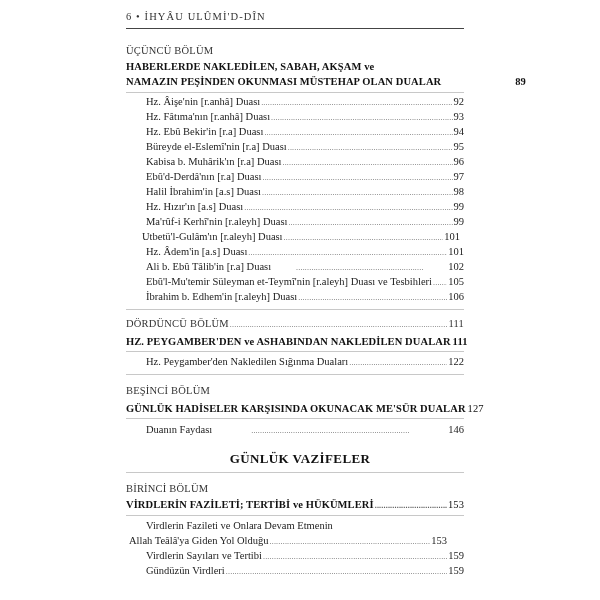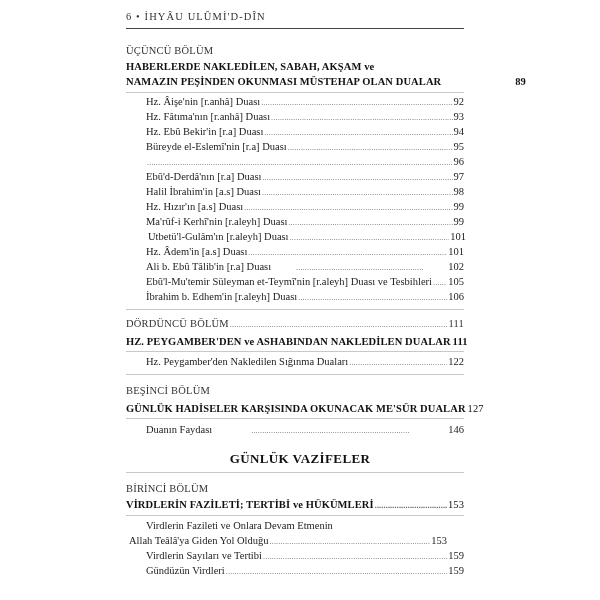--- a/index.html
+++ b/index.html
@@ -53,20 +53,21 @@
     <span class="t">Hz. Ebû Bekir'in [r.a] Duası</span>
       <span class="dots"></span>
       <span class="p">94</span>
   </div>
   <div class="line entry" style="left:146px; top:141px; width:318px;">
     <span class="t">Büreyde el-Eslemî'nin [r.a] Duası</span>
       <span class="dots"></span>
       <span class="p">95</span>
   </div>
   <div class="line entry" style="left:146px; top:156px; width:318px;">
+    <span class="t">Kabisa b. Muhârik'ın [r.a] Duası</span>
       <span class="dots"></span>
       <span class="p">96</span>
   </div>
   <div class="line entry" style="left:146px; top:171px; width:318px;">
     <span class="t">Ebû'd-Derdâ'nın [r.a] Duası</span>
       <span class="dots"></span>
       <span class="p">97</span>
   </div>
   <div class="line entry" style="left:146px; top:186px; width:318px;">
     <span class="t">Halil İbrahim'in [a.s] Duası</span>
@@ -76,21 +77,21 @@
   <div class="line entry" style="left:146px; top:201px; width:318px;">
     <span class="t">Hz. Hızır'ın [a.s] Duası</span>
       <span class="dots"></span>
       <span class="p">99</span>
   </div>
   <div class="line entry" style="left:146px; top:216px; width:318px;">
     <span class="t">Ma'rûf-i Kerhî'nin [r.aleyh] Duası</span>
       <span class="dots"></span>
       <span class="p">99</span>
   </div>
-  <div class="line entry" style="left:148px; top:231px; width:318px;align-items:flex-end;">
+  <div class="line entry" style="left:142px; top:231px; width:318px;align-items:flex-end;">
     <span class="t">Utbetü'l-Gulâm'ın [r.aleyh] Duası</span>
       <span class="dots"></span>
       <span class="p">101</span>
   </div>
   <div class="line entry" style="left:146px; top:246px; width:318px;text-align:right;">
     <span class="t">Hz. Âdem'in [a.s] Duası</span>
       <span class="dots"></span>
       <span class="p">101</span>
   </div>
   <div class="line entry" style="left:146px; top:261px; width:318px;gap:24px;">

